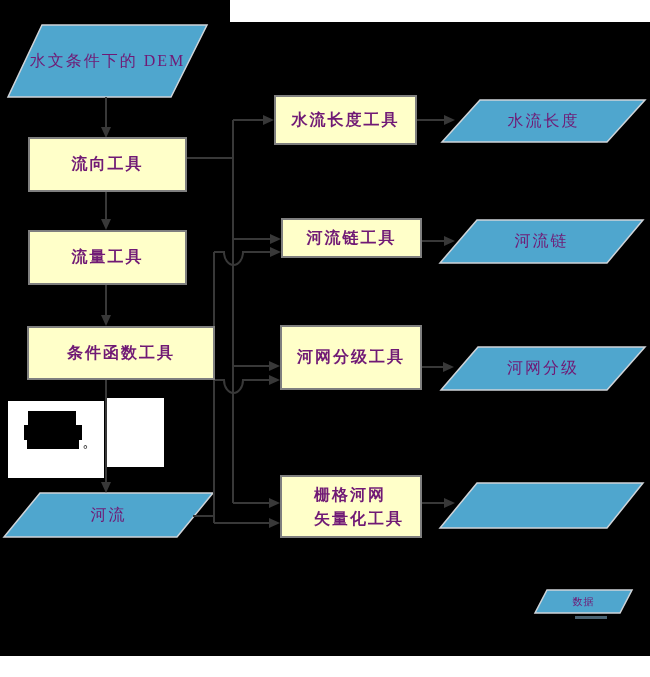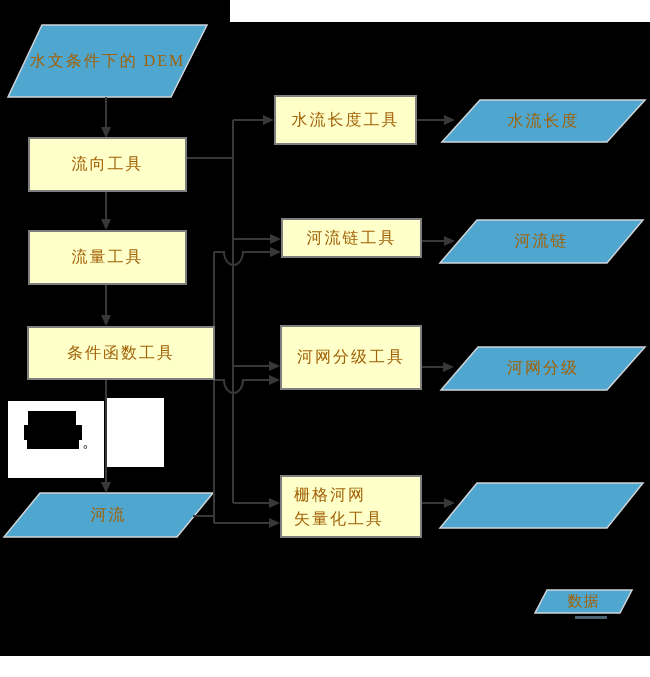--- a/index.html
+++ b/index.html
@@ -19,31 +19,31 @@
     background: var(--page-bg, #ffffff);
   }
   #overlay { position:absolute; left:0; top:0; }
   .conn { stroke: var(--connector, #383838); stroke-width:2; fill:none; }
   .pdata { fill: var(--data-fill, #4fa6ce); stroke: var(--data-stroke, #cfd4d9); stroke-width:1.5; }
   #arrowhead-shape { fill: var(--connector, #383838); }
   .process {
     position:absolute; box-sizing:border-box;
     background: var(--process-fill, #ffffc9);
     border:2px solid var(--process-stroke, #7f7f7f);
-    display:flex; align-items:center; justify-content:center;
+    display:flex; align-items:center; justify-content:center;font-weight:bold;
   }
-  .label, .plabel { font-size:16px; letter-spacing:2px; color:#a16207; }
+  .label, .plabel { font-size:16px; letter-spacing:2px; color:#701a75; }
   .plabel {
     position:absolute; display:flex; align-items:center; justify-content:center;
   }
   .two-line {
     flex-direction:column; align-items:flex-start; justify-content:center;
-    padding-left:12px; line-height:24px;
+    padding-left:32px; line-height:24px;
   }
-  .legend-text { font-size:15px; letter-spacing:1px; }
+  .legend-text { font-size:10px; letter-spacing:1px; }
   .note { position:absolute; background: var(--note-bg, #ffffff); }
   .blob { position:absolute; background:#000; }
   .note-punct { position:absolute; font-size:16px; color:#000; }
   .legend-dash { position:absolute; left:575px; top:616px; width:32px; height:3px; background:#4a6373; }
 </style>
 </head>
 <body>
 
 <div id="stage">
 

